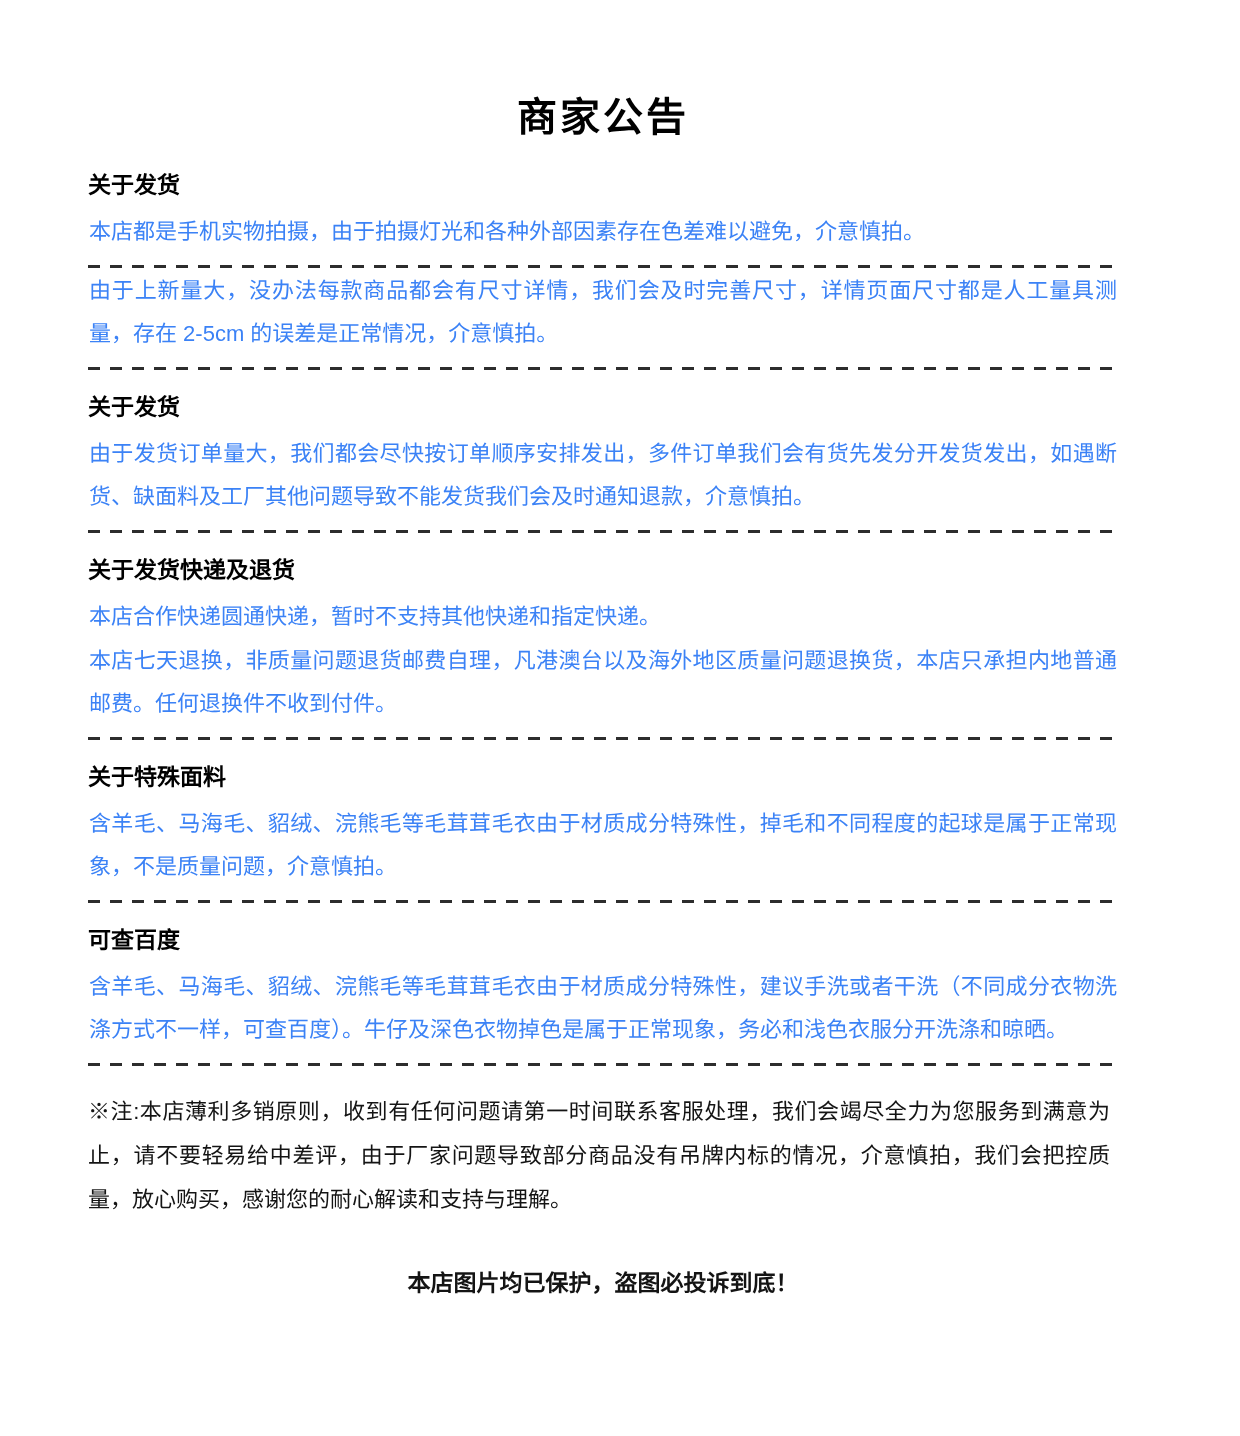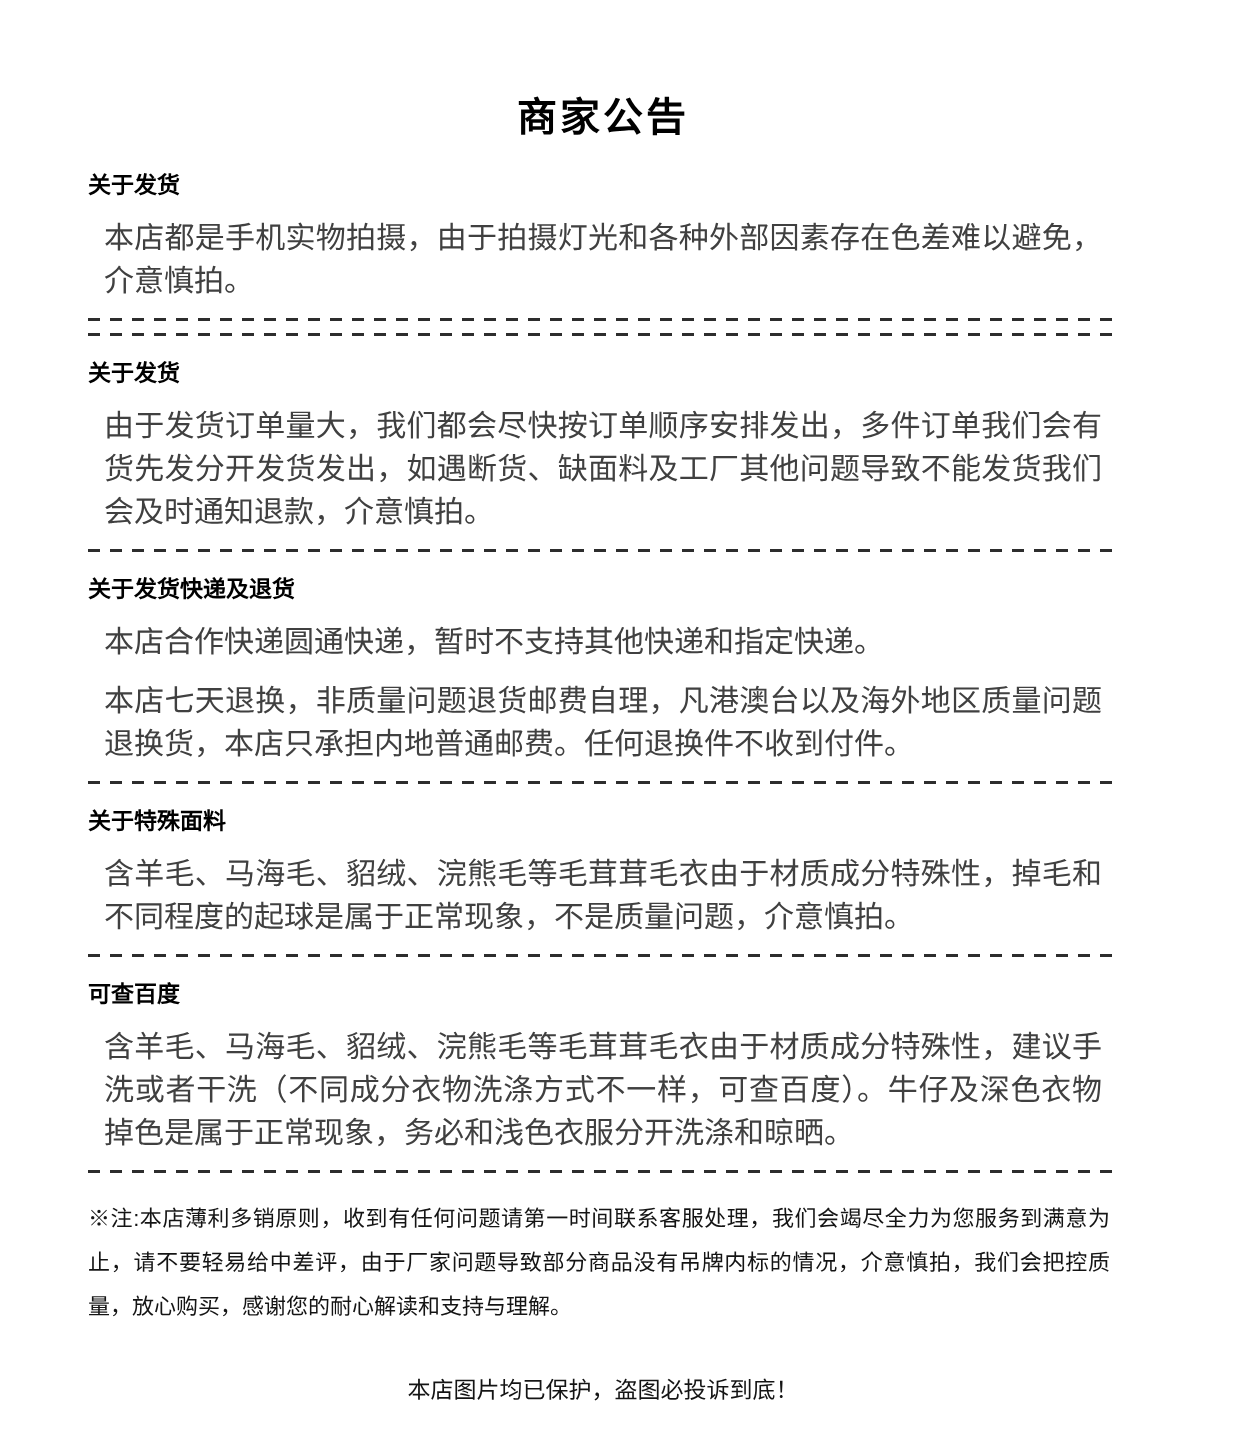--- a/index.html
+++ b/index.html
@@ -27,26 +27,26 @@
     color: #000000;
   }
   .section-heading {
     font-size: 23px;
     font-weight: bold;
     line-height: 30px;
     margin: 22px 0 10px 0;
     color: #000000;
   }
   .section-paragraph {
-    font-size: 30px;
+    font-size: 22px;
     line-height: 43px;
-    margin: 16px;
+    margin: 1px;
     text-align: justify;
     word-break: break-all;
-    color: #404040;
+    color: #3b82f6;
   }
   .divider {
     height: 3px;
     margin: 12px 0 0 0;
     background: repeating-linear-gradient(
       to right,
       #2d2d2d 0px, #2d2d2d 12px,
       transparent 12px, transparent 22px
     );
   }
@@ -56,38 +56,39 @@
     margin: 24px 8px 0 0;
     text-align: justify;
     word-break: break-all;
     color: #141414;
   }
   .footer-slogan {
     font-size: 23px;
     line-height: 30px;
     margin-top: 46px;
     text-align: center;
-    font-weight: normal;
+    font-weight: bold;
     color: #141414;
   }
 </style>
 </head>
 <body>
 
 <div class="page">
 
   <h1 class="page-title">商家公告</h1>
 
   <section>
     <h2 class="section-heading">关于发货</h2>
     <p class="section-paragraph">本店都是手机实物拍摄，由于拍摄灯光和各种外部因素存在色差难以避免，介意慎拍。</p>
     <div class="divider"></div>
   </section>
 
   <section>
+    <p class="section-paragraph">由于上新量大，没办法每款商品都会有尺寸详情，我们会及时完善尺寸，详情页面尺寸都是人工量具测量，存在 2-5cm 的误差是正常情况，介意慎拍。</p>
     <div class="divider"></div>
   </section>
 
   <section>
     <h2 class="section-heading">关于发货</h2>
     <p class="section-paragraph">由于发货订单量大，我们都会尽快按订单顺序安排发出，多件订单我们会有货先发分开发货发出，如遇断货、缺面料及工厂其他问题导致不能发货我们会及时通知退款，介意慎拍。</p>
     <div class="divider"></div>
   </section>
 
   <section>

